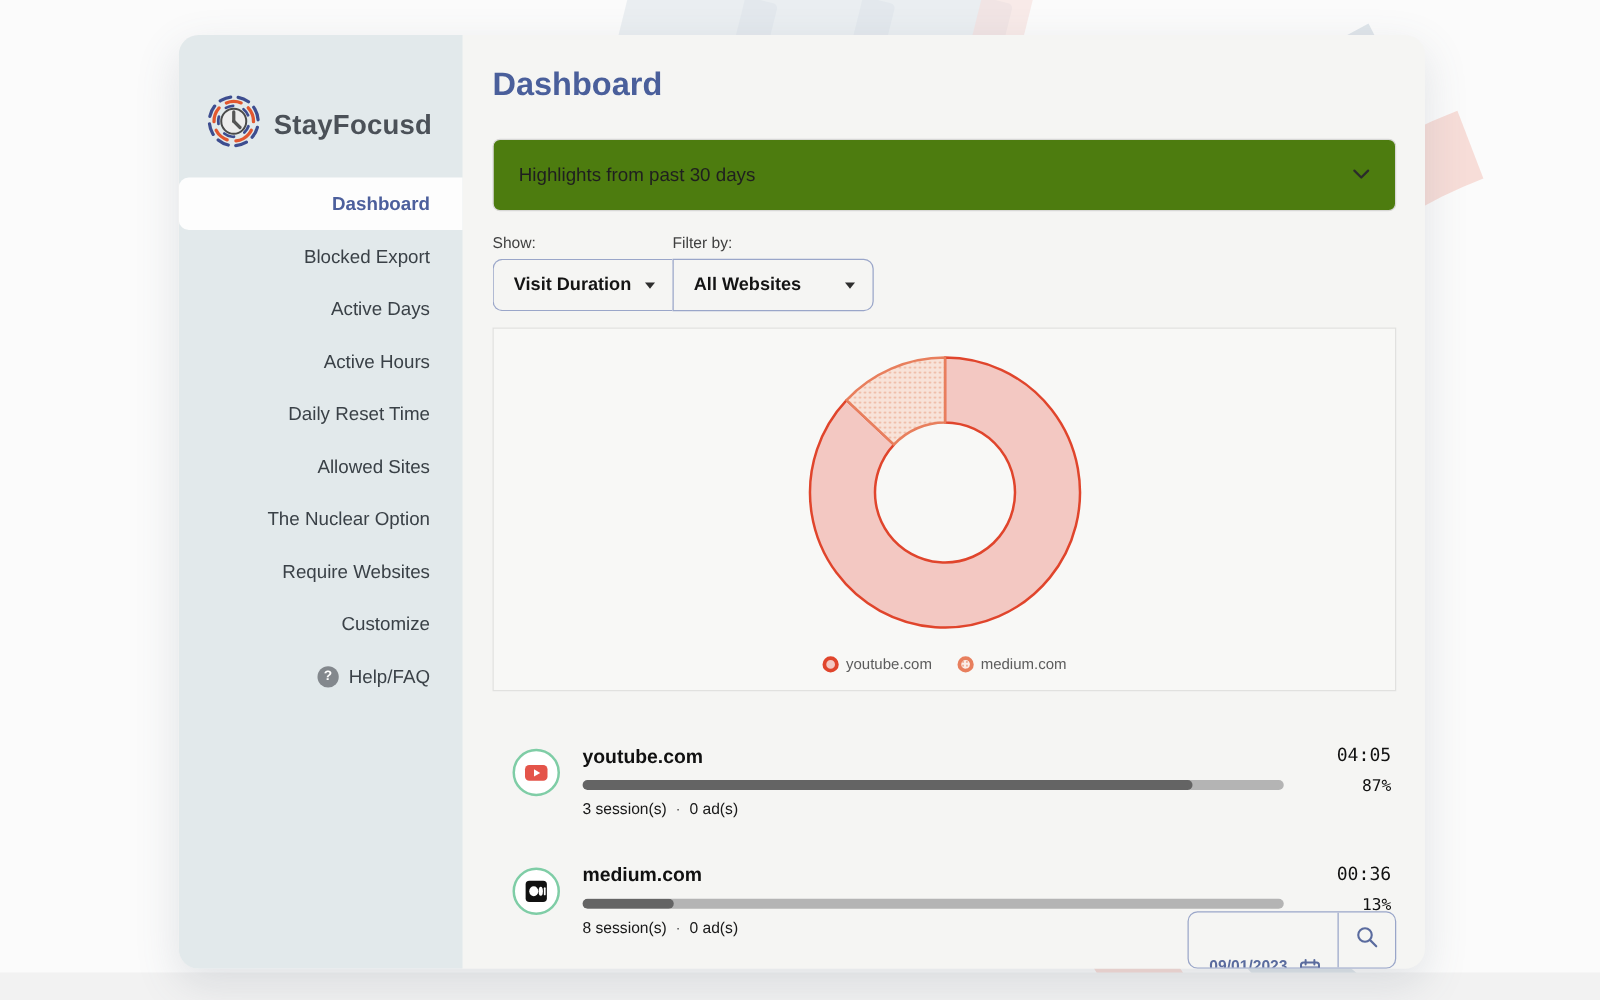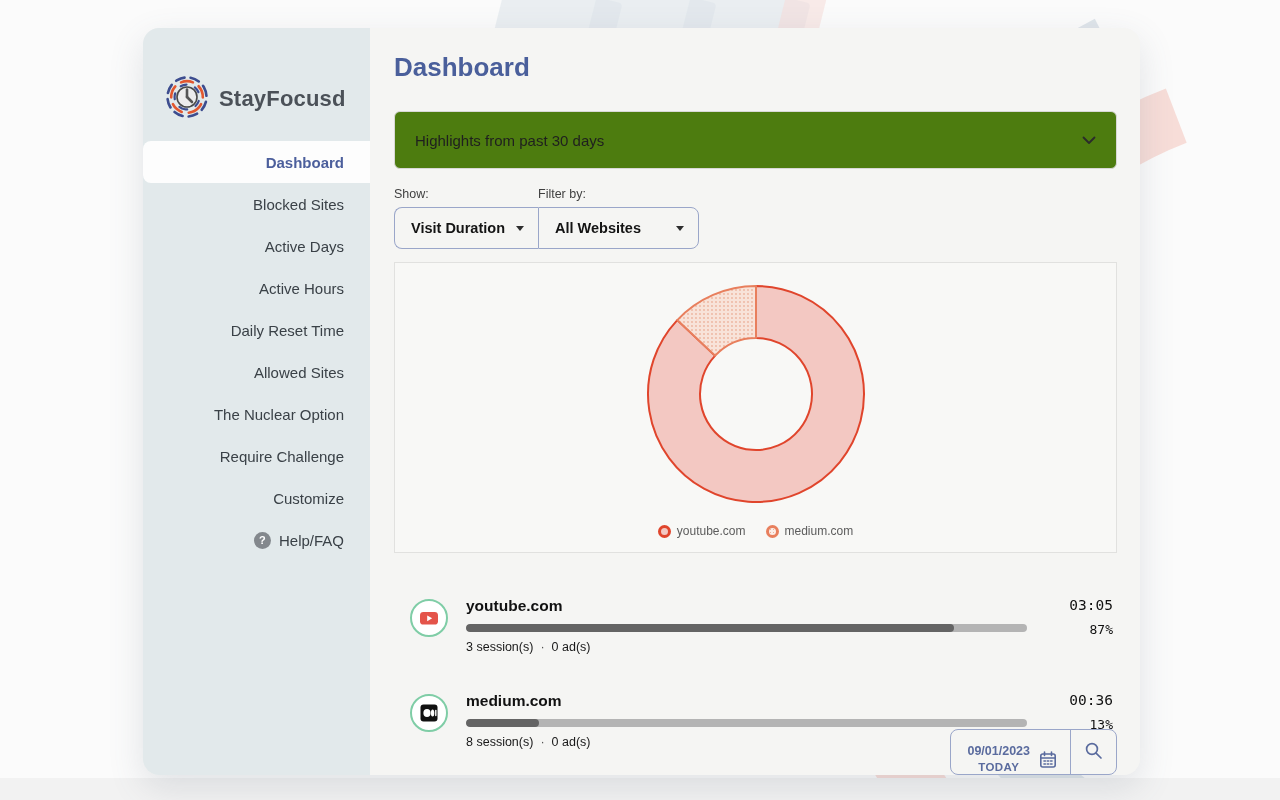--- a/index.html
+++ b/index.html
@@ -68,21 +68,21 @@
   }
   .select.first { border-radius:8px 0 0 8px; width:144px; border-right:none; }
   .select.second { border-radius:0 8px 8px 0; width:161px; border-left:1px solid #9aa6c9; }
   .select-value { font-size:14.5px; font-weight:700; color:#141414; }
   .caret { width:0; height:0; border-left:4.5px solid transparent; border-right:4.5px solid transparent; border-top:5.5px solid #2e2e2e; margin-left:10px; }
 
   .date-search {
     position:absolute; right:23px; bottom:0; display:flex; height:46px;
     border:1px solid #9aa6c9; border-radius:8px; overflow:hidden;
   }
-  .date-cell { display:flex; align-items:flex-end; gap:8px; padding:0 12px 0 16px; cursor:pointer;margin-top:36px; }
+  .date-cell { display:flex; align-items:flex-start; gap:8px; padding:0 12px 0 16px; cursor:pointer;margin-top:36px; }
   .date-lines { display:flex; flex-direction:column; align-items:center; line-height:1.25; }
   .date-value { font-size:12.5px; font-weight:700; color:#5a6b9e; }
   .date-sub { font-size:11.5px; font-weight:700; color:#5a6b9e; letter-spacing:.4px; }
   .search-cell { width:46px; border-left:1px solid #9aa6c9; display:flex; align-items:center; justify-content:center; cursor:pointer; }
 
   
   .chart-panel {
     margin-top:13px; height:291px; background:#f8f8f6; border:1px solid #e1e1df;
     display:flex; flex-direction:column; align-items:center; justify-content:flex-end;
     padding-bottom:14px;
@@ -142,39 +142,39 @@
         </svg>
       </span>
       <span class="brand-name">StayFocusd</span>
     </div>
 
     <nav class="nav">
       <div class="nav-item active">
           <span>Dashboard</span>
         </div>
       <div class="nav-item">
-          <span>Blocked Sites</span>
+          <span>Blocked Export</span>
         </div>
       <div class="nav-item">
           <span>Active Days</span>
         </div>
       <div class="nav-item">
           <span>Active Hours</span>
         </div>
       <div class="nav-item">
           <span>Daily Reset Time</span>
         </div>
       <div class="nav-item">
           <span>Allowed Sites</span>
         </div>
       <div class="nav-item">
           <span>The Nuclear Option</span>
         </div>
       <div class="nav-item">
-          <span>Require Challenge</span>
+          <span>Require Websites</span>
         </div>
       <div class="nav-item">
           <span>Customize</span>
         </div>
       <div class="nav-item">
         <span class="help-badge">?</span>
         <span>Help/FAQ</span>
       </div>
     </nav>
   </aside>
@@ -284,21 +284,21 @@
               <div class="bar-fill" style="width: 87%;"></div>
             </div>
           </div>
           <div class="site-meta">
             <span>3 session(s)</span>
             <span class="dot-sep">·</span>
             <span>0 ad(s)</span>
           </div>
         </div>
         <div class="site-stats">
-          <span class="site-time">03:05</span>
+          <span class="site-time">04:05</span>
           <span class="site-pct">87%</span>
         </div>
       </div>
 
       <div class="site-row">
         <div class="avatar">
           <svg width="22" height="22" viewBox="0 0 22 22">
             <rect x="2.5" y="2.5" width="17" height="17" rx="3" fill="#111"></rect>
             <ellipse cx="9" cy="11" rx="3.6" ry="4" fill="#fff"></ellipse>
             <ellipse cx="14.6" cy="11" rx="1.7" ry="3.6" fill="#fff"></ellipse>

